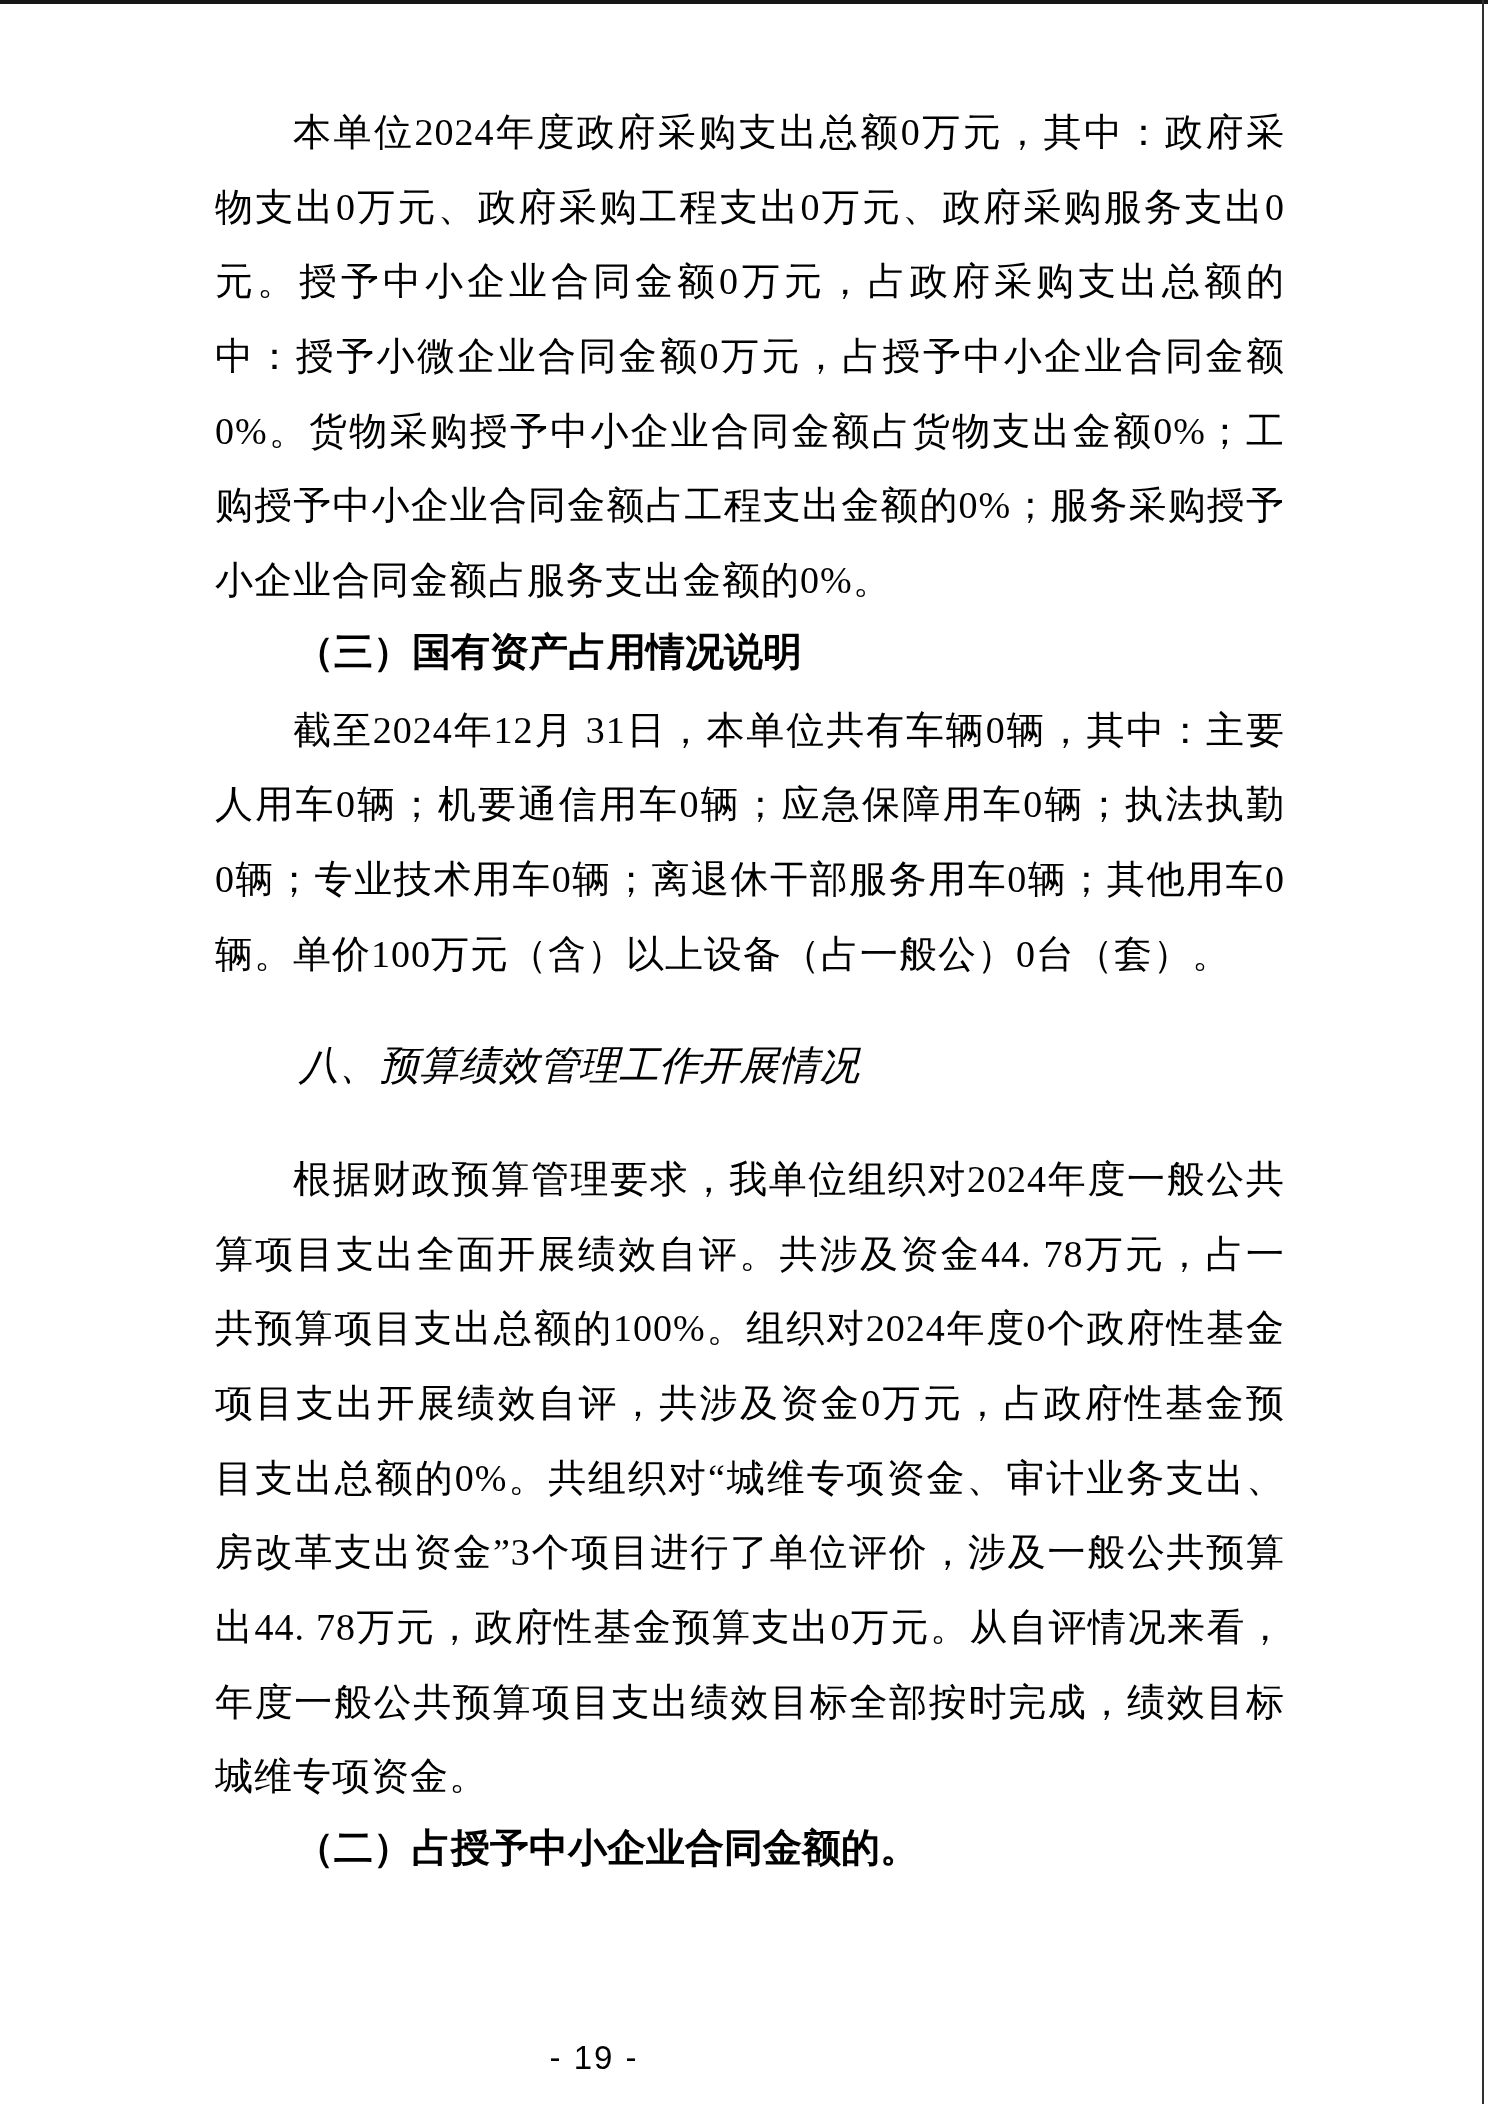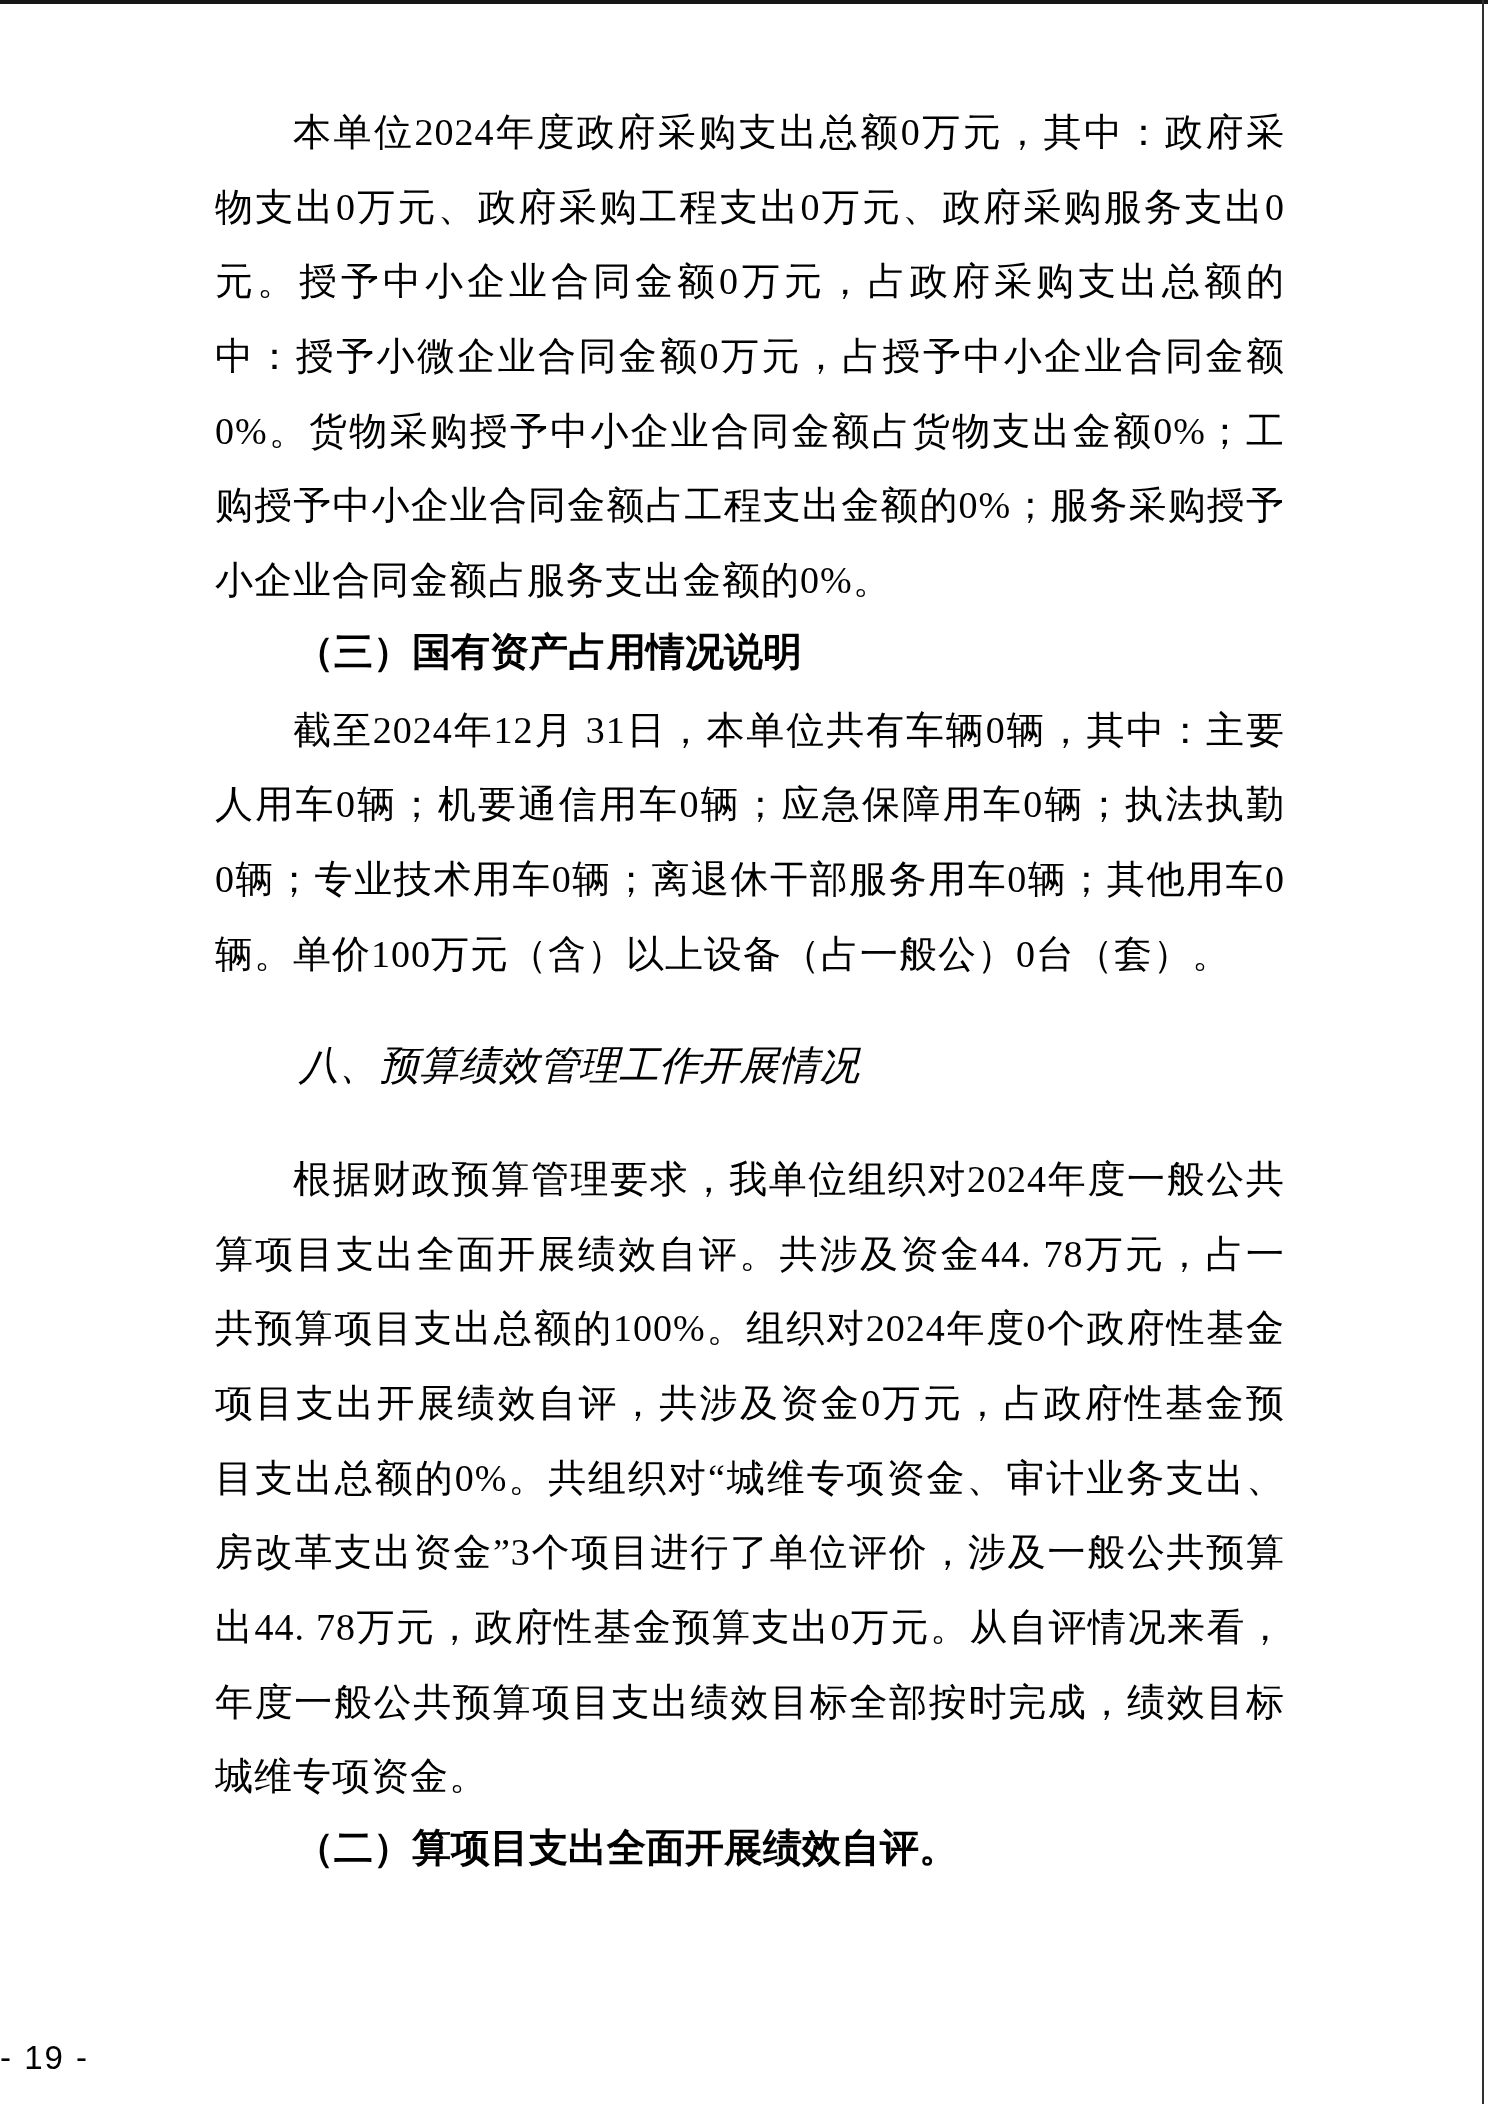--- a/index.html
+++ b/index.html
@@ -61,21 +61,21 @@
     font-size: 40px;
     overflow: hidden;
     white-space: nowrap;
     font-style: italic;
   }
   .page-footer {
     position: absolute;
     top: 2038px;
     left: 0;
     width: 1188px;
-    text-align: left;
+    text-align: center;
     font-family: "Liberation Sans", "DejaVu Sans", sans-serif;
     font-size: 33px;
     line-height: 40px;
     color: #000000;
     letter-spacing: 2px;
   }
 </style>
 </head>
 <body>
 
@@ -111,17 +111,17 @@
     <div class="line">算项目支出全面开展绩效自评。共涉及资金44. 78万元，占一般公</div>
     <div class="line">共预算项目支出总额的100%。组织对2024年度0个政府性基金预算</div>
     <div class="line">项目支出开展绩效自评，共涉及资金0万元，占政府性基金预算项</div>
     <div class="line">目支出总额的0%。共组织对“城维专项资金、审计业务支出、住</div>
     <div class="line">房改革支出资金”3个项目进行了单位评价，涉及一般公共预算支</div>
     <div class="line">出44. 78万元，政府性基金预算支出0万元。从自评情况来看，本</div>
     <div class="line">年度一般公共预算项目支出绩效目标全部按时完成，绩效目标完</div>
     <div class="line last">城维专项资金。</div>
   </div>
 
-  <div class="heading-bold">（二）算项目支出全面开展绩效自评。</div>
+  <div class="heading-bold">（二）占授予中小企业合同金额的。</div>
 
 </div>
 
 <div class="page-footer">- 19 -</div>
 
 </body></html>

